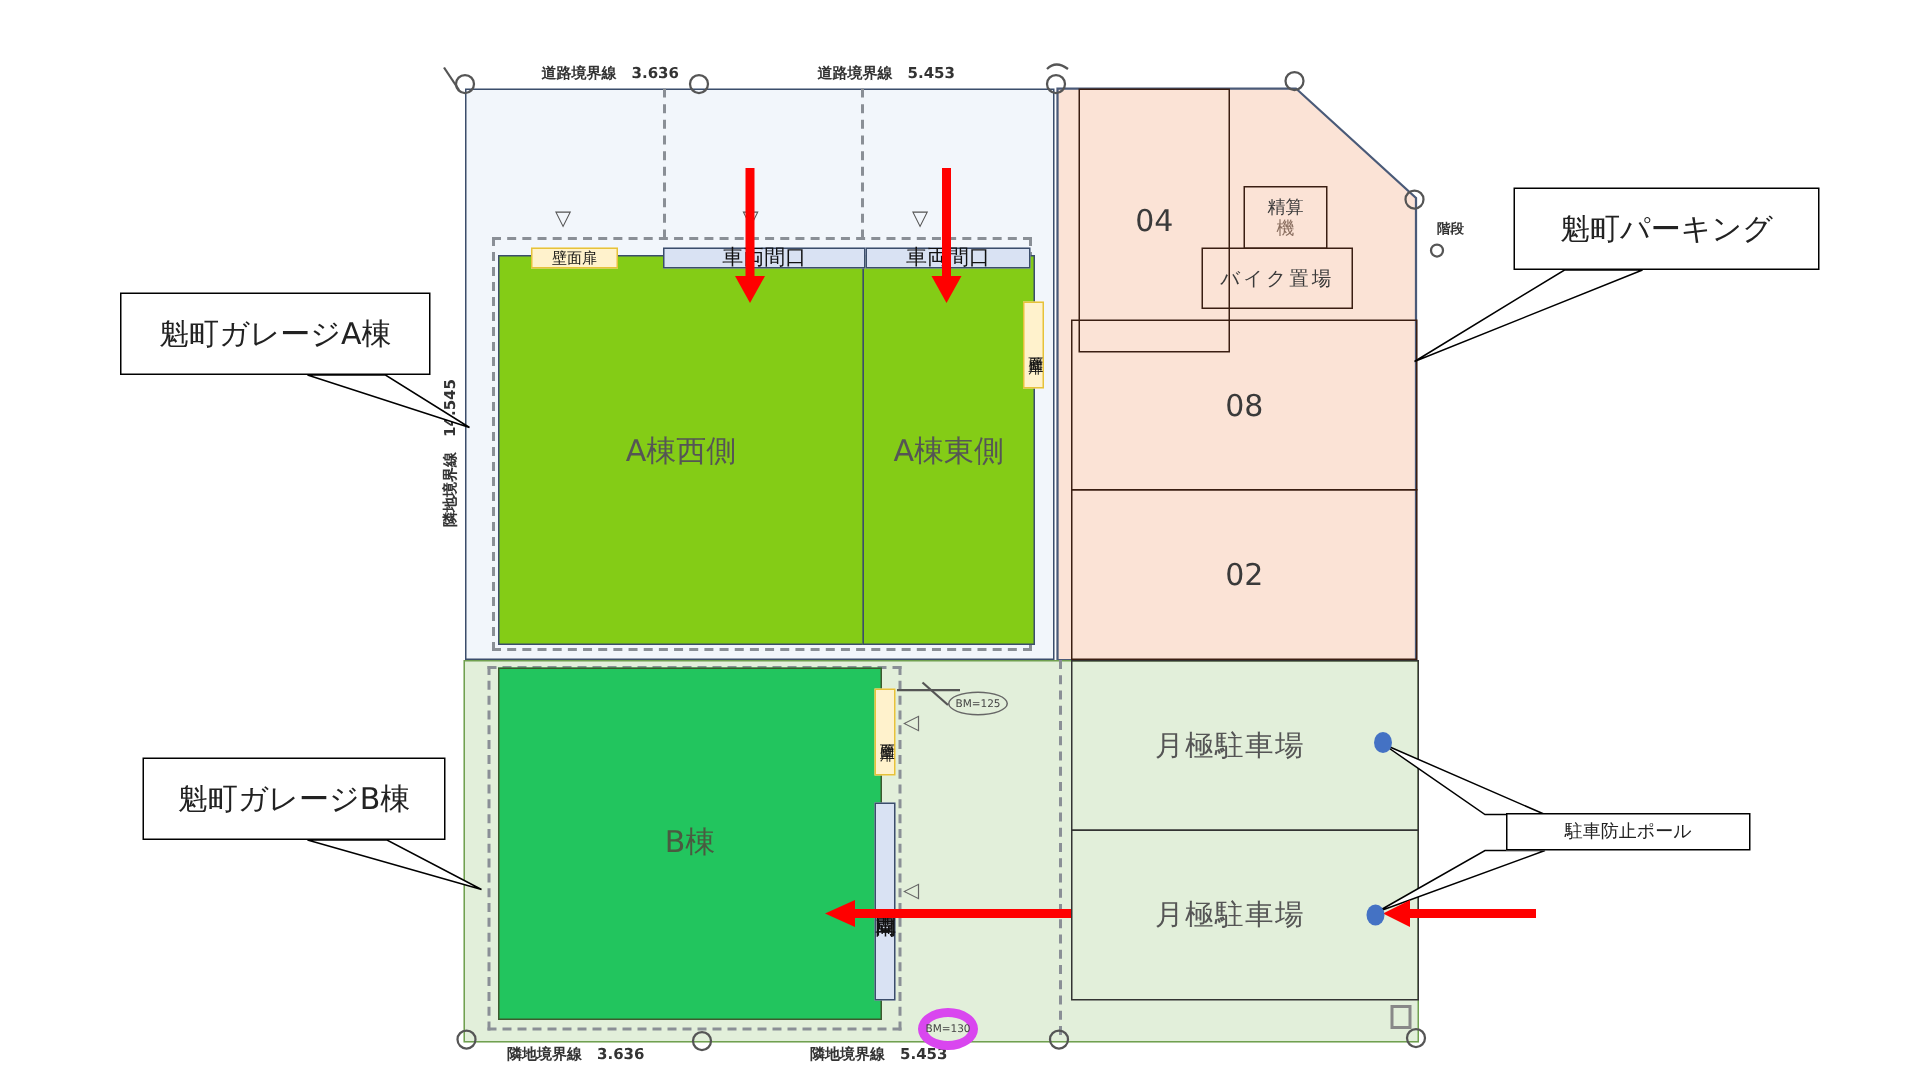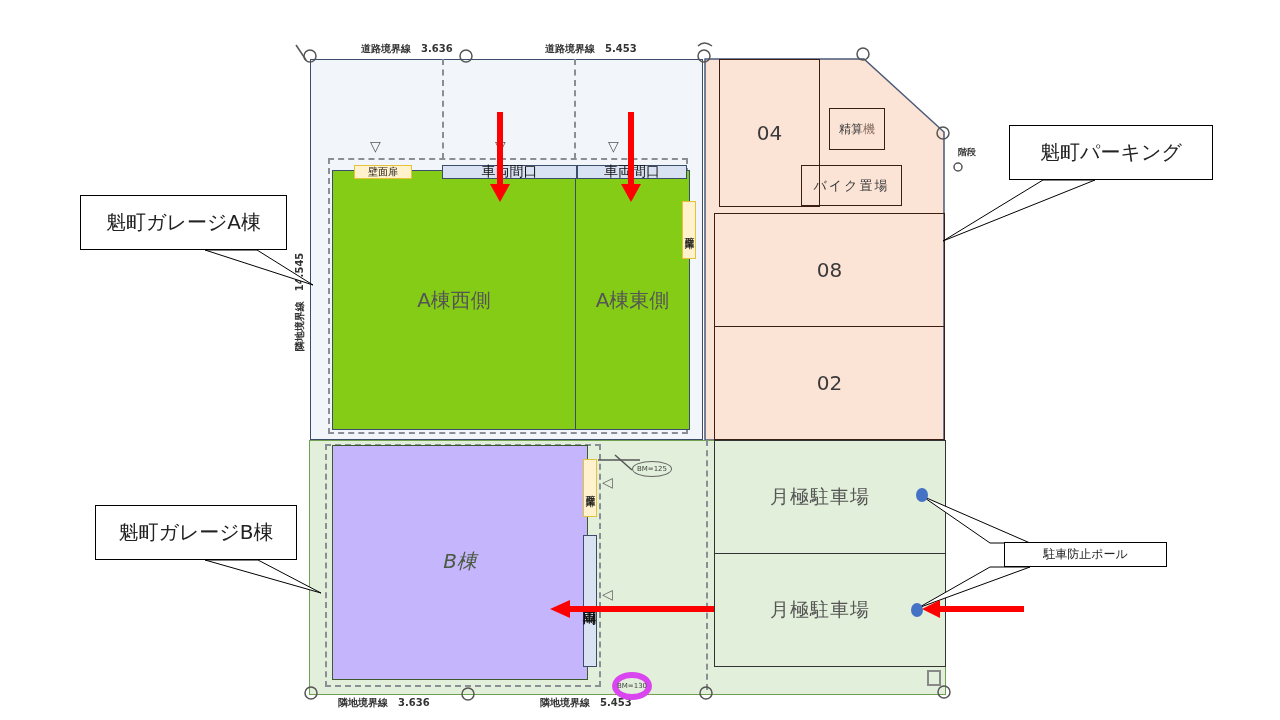--- a/index.html
+++ b/index.html
@@ -2,21 +2,21 @@
 <html><head>
 <meta charset="utf-8">
 <style>
   html,body{margin:0;padding:0;background:#ffffff;}
   body{width:1280px;height:720px;position:relative;overflow:hidden;font-family:"DejaVu Sans","Liberation Sans",sans-serif;}
   .abs{position:absolute;box-sizing:border-box;}
   .zoneA{background:#f2f6fb;border:1.5px solid #3b4d6b;}
   .zoneB{background:#e2efda;border:1.5px solid #70a050;}
   .dash{border:2px dashed #8a8f96;}
   .bldA{border:1.5px solid #3b4d6b;background:#84cc16;}
-  .bldB{border:1.5px solid #3d5a2e;background:#c4b5fd;font-style:italic;}
+  .bldB{border:1.5px solid #3d5a2e;background:#22c55e;}
   .slot{border:1px solid #3a1e12;display:flex;align-items:center;justify-content:center;color:#3a3a3a;}
   .lbl{color:#555;display:flex;align-items:center;justify-content:center;}
   .door-y{background:#fff2cc;border:1.5px solid #e6c23a;font-size:10px;display:flex;align-items:center;justify-content:center;color:#111;}
   .door-b{background:#d9e2f3;border:1.5px solid #3b4d6b;font-size:14px;display:flex;align-items:center;justify-content:center;color:#111;}
   .vtext{writing-mode:vertical-rl;text-orientation:upright;letter-spacing:1px;}
   .callout{background:#fff;border:1.2px solid #000;display:flex;align-items:center;justify-content:center;color:#222;}
   .survey{font-size:10px;font-weight:bold;color:#333;white-space:nowrap;}
   svg.overlay{position:absolute;left:0;top:0;}
 </style>
 </head>
@@ -46,22 +46,22 @@
 <div class="abs" style="left:608px;top:138px;font-size:14px;color:#555;">▽</div>
 
 <div class="abs door-y" style="left:354px;top:165px;width:58px;height:14px;">壁面扉</div>
 <div class="abs door-b" style="left:442px;top:165px;width:135px;height:14px;">車両間口</div>
 <div class="abs door-b" style="left:577px;top:165px;width:110px;height:14px;">車両間口</div>
 <div class="abs door-y vtext" style="left:682px;top:201px;width:14px;height:58px;">壁面扉</div>
 
 <svg class="overlay" width="1280" height="720" style="z-index:0;">
   <polygon points="705,59 864,59 944,132 944,440 705,440" fill="#fbe3d6" stroke="#4a5a78" stroke-width="1.5"></polygon>
 </svg>
-<div class="abs slot" style="left:719px;top:59px;width:101px;height:148px;font-size:20px;z-index:1;">04</div>
-<div class="abs slot" style="left:829px;top:108px;width:56px;height:42px;font-size:12px;flex-direction:row;line-height:14px;z-index:1;">
+<div class="abs slot" style="left:719px;top:59px;width:101px;height:176px;font-size:20px;z-index:1;">04</div>
+<div class="abs slot" style="left:829px;top:124px;width:56px;height:42px;font-size:12px;flex-direction:column;line-height:14px;z-index:1;">
   <span>精算</span>
   <span style="color:#8a6f60;">機</span>
 </div>
 <div class="abs slot" style="left:801px;top:165px;width:101px;height:41px;font-size:13px;letter-spacing:2px;z-index:1;">バイク置場</div>
 <div class="abs slot" style="left:714px;top:213px;width:231px;height:114px;font-size:20px;z-index:1;">08</div>
 <div class="abs slot" style="left:714px;top:326px;width:231px;height:114px;font-size:20px;z-index:1;">02</div>
 
 <div class="abs zoneB" style="left:309px;top:440px;width:637px;height:255px;"></div>
 <div class="abs dash" style="left:325px;top:444px;width:276px;height:243px;"></div>
 <div class="abs bldB" style="left:332px;top:445px;width:256px;height:235px;">

